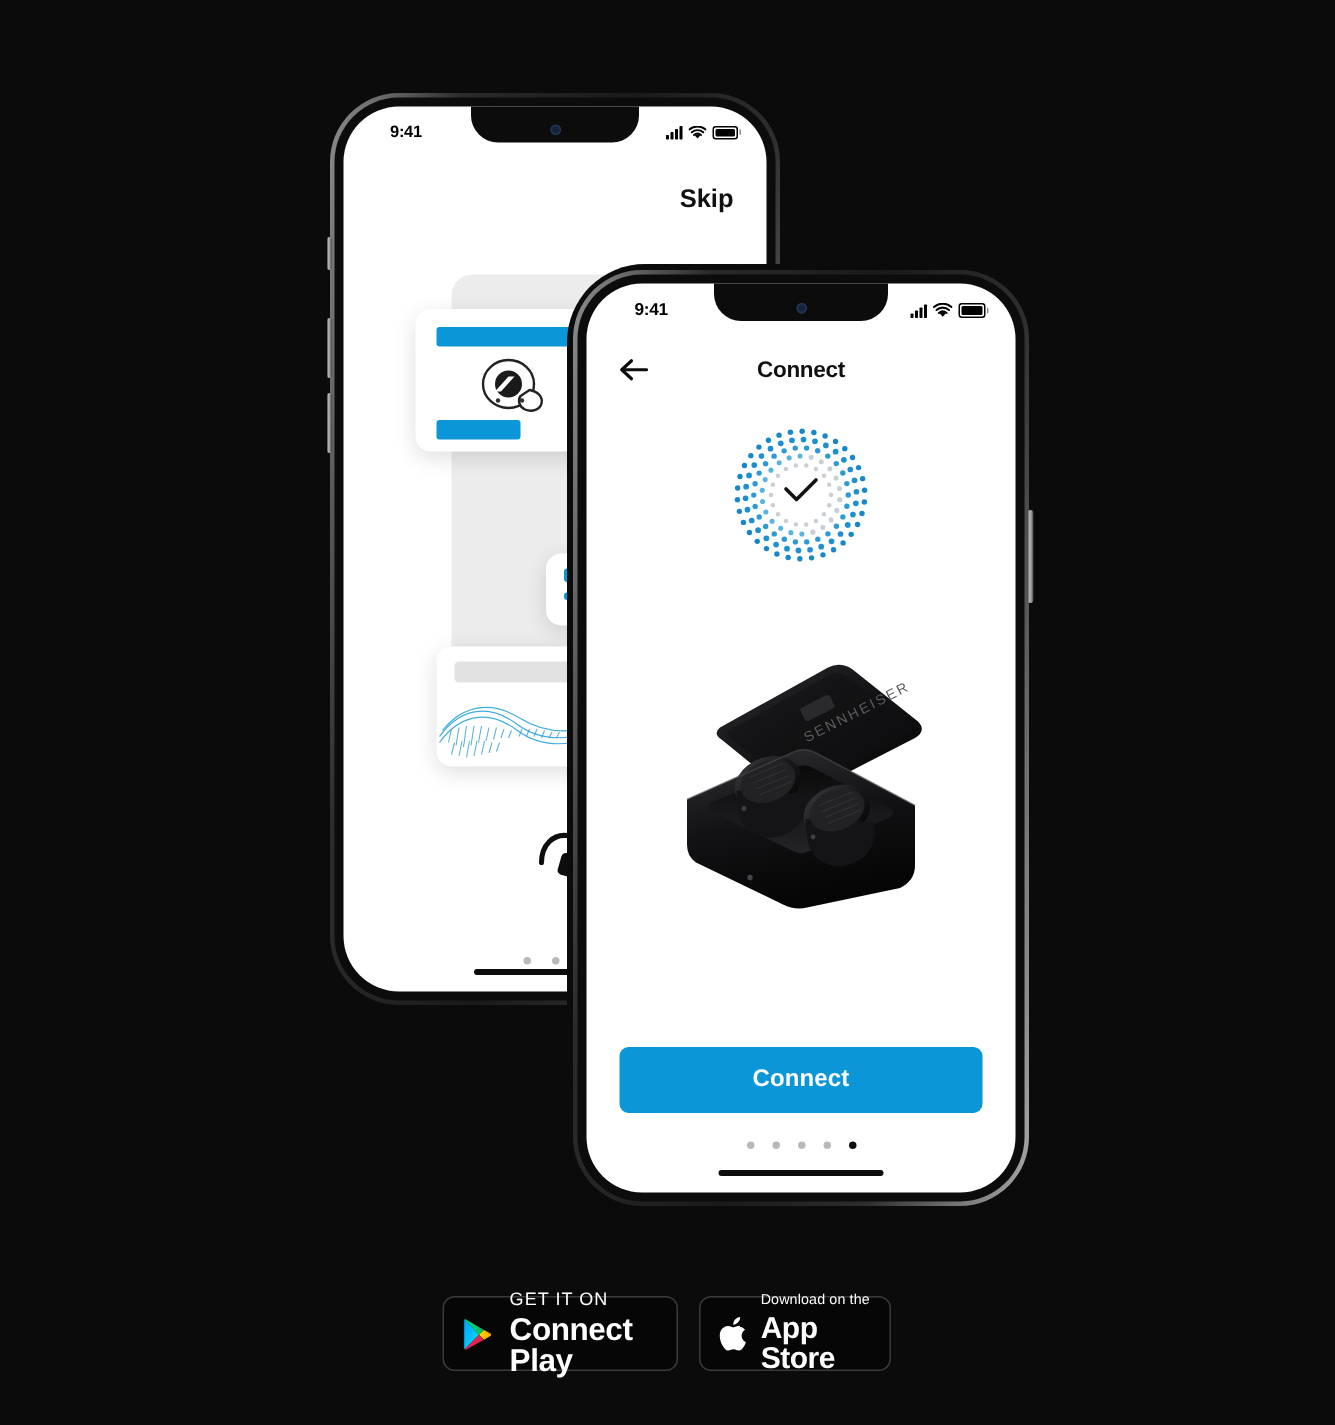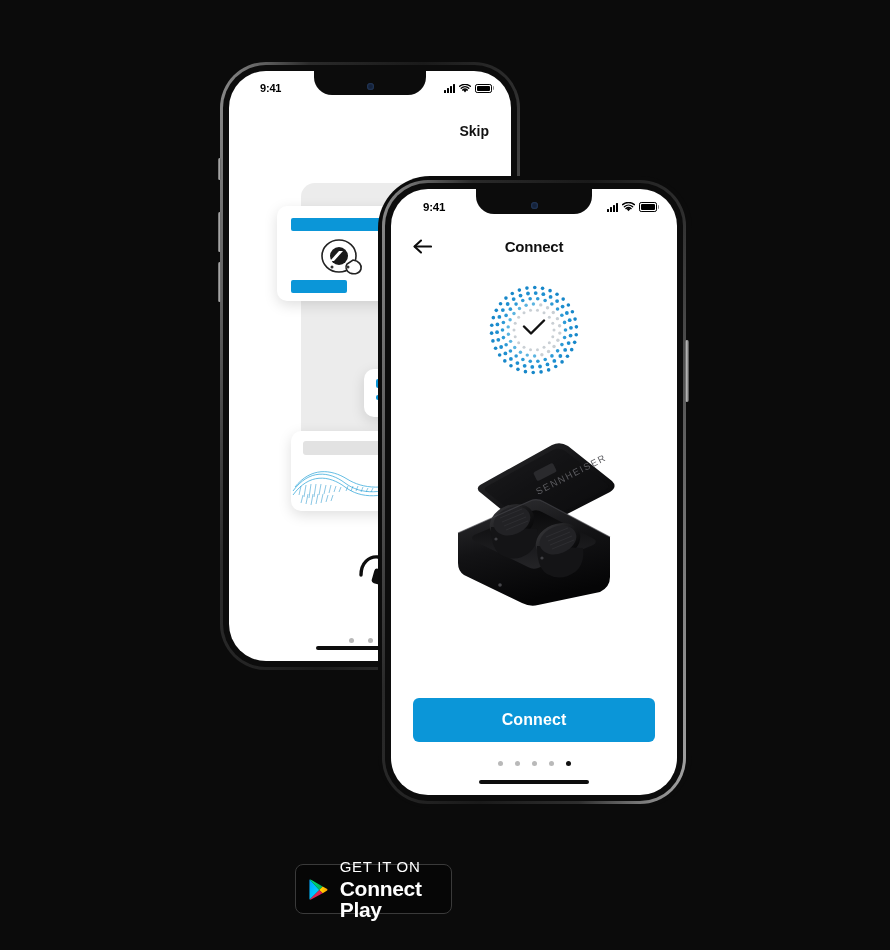--- a/index.html
+++ b/index.html
@@ -75,21 +75,21 @@
   
   .mask-front{position:absolute;background:#0b0b0b;}
 
   
   .badges{position:absolute;display:flex;gap:14px;align-items:center;}
   .badge{
     background:#060606;border:1px solid #3a3a3a;border-radius:8px;
     display:flex;align-items:center;box-sizing:border-box;color:#fff;
   }
   .badge .txt{display:flex;flex-direction:column;line-height:1;}
-  .badge .small{font-size:15px;letter-spacing:.7px;}
+  .badge .small{font-size:12px;letter-spacing:.7px;}
   .badge .big{font-weight:bold;letter-spacing:-.3px;}
 </style>
 </head>
 <body>
 
 <div class="stage">
 
   <div class="phone" style="left:220px;top:62px;width:300px;height:608px;">
     <div class="band"></div>
     <div class="bezel"></div>
@@ -117,21 +117,21 @@
             <path d="M2.9 5.6a7.6 7.6 0 0 1 10.2 0" stroke="#000" stroke-width="1.7" fill="none" stroke-linecap="round"></path>
             <path d="M0.8 3.1a11 11 0 0 1 14.4 0" stroke="#000" stroke-width="1.7" fill="none" stroke-linecap="round"></path>
             <path d="M4.8 8a5 5 0 0 1 6.4 0" stroke="#000" stroke-width="1.7" fill="none" stroke-linecap="round"></path>
           </svg>
           <div class="bat" style="width:17px;height:9px;">
             <span style="width:100%"></span>
           </div>
         </div>
       </div>
 
-      <div class="skip" style="right:22px;top:52px;font-size:14px;">Skip</div>
+      <div class="skip" style="right:22px;top:52px;font-size:17px;">Skip</div>
 
       <div class="grey-panel" style="left:72px;top:112px;width:220px;height:310px;"></div>
 
       <div class="card" style="left:48px;top:135px;width:190px;height:95px;">
         <div class="bluebar" style="left:14px;top:12px;width:92px;height:13px;"></div>
         <svg style="position:absolute;left:30px;top:30px;" width="130" height="48" viewBox="0 0 130 48">
           <g fill="#fff" stroke="#222" stroke-width="1.6">
             <ellipse cx="32" cy="20" rx="17" ry="16"></ellipse>
             <path d="M46 24c6 1 9 5 8 9-1 4-6 6-11 4-4-2-5-6-3-9z"></path>
           </g>
@@ -473,15 +473,25 @@
         <path d="M1 1.3 13.6 15 18 10.7 3.3 2.1 A2.6 2.6 0 0 0 1 1.3Z" fill="url(#gpGreen)"></path>
         <path d="M18 10.7 13.6 15 18 19.3 24 15.9 a1.6 1.6 0 0 0 0-1.9 Z" fill="url(#gpYellow)"></path>
         <path d="M1 27.7 a2.4 2.4 0 0 0 2.3-.3 L18 19.3 13.6 15 Z" fill="url(#gpRed)"></path>
       </svg>
       <div class="txt">
         <span class="small">GET IT ON</span>
         <span class="big" style="font-size:21px;margin-top:4px;">Connect Play</span>
       </div>
     </div>
 
+    <div class="badge" style="width:128px;height:50px;padding:0 12px;gap:9px;">
+      <svg width="24" height="29" viewBox="0 0 24 29">
+        <path d="M16.6 4.3c1-1.2 1.7-2.9 1.5-4.3-1.5.1-3.2 1-4.2 2.2-.9 1-1.7 2.7-1.5 4.3 1.6.1 3.2-.9 4.2-2.2z" fill="#fff"></path>
+        <path d="M18 7.4c-2.3-.1-4.3 1.3-5.4 1.3-1.1 0-2.8-1.3-4.6-1.2C5.6 7.5 3.4 8.9 2.2 11c-2.4 4.2-.6 10.4 1.7 13.8 1.1 1.7 2.5 3.5 4.3 3.4 1.7-.1 2.4-1.1 4.4-1.1 2 0 2.6 1.1 4.4 1.1 1.8 0 3-1.7 4.1-3.3 1.3-1.9 1.8-3.7 1.8-3.8-.1 0-3.5-1.3-3.5-5.3 0-3.3 2.7-4.9 2.8-5-1.5-2.3-3.9-2.5-4.2-2.4z" fill="#fff"></path>
+      </svg>
+      <div class="txt">
+        <span class="small" style="letter-spacing:.1px;font-size:9.5px;">Download on the</span>
+        <span class="big" style="font-size:20px;margin-top:4px;">App Store</span>
+      </div>
+    </div>
   </div>
 
 </div>
 
 </body></html>

